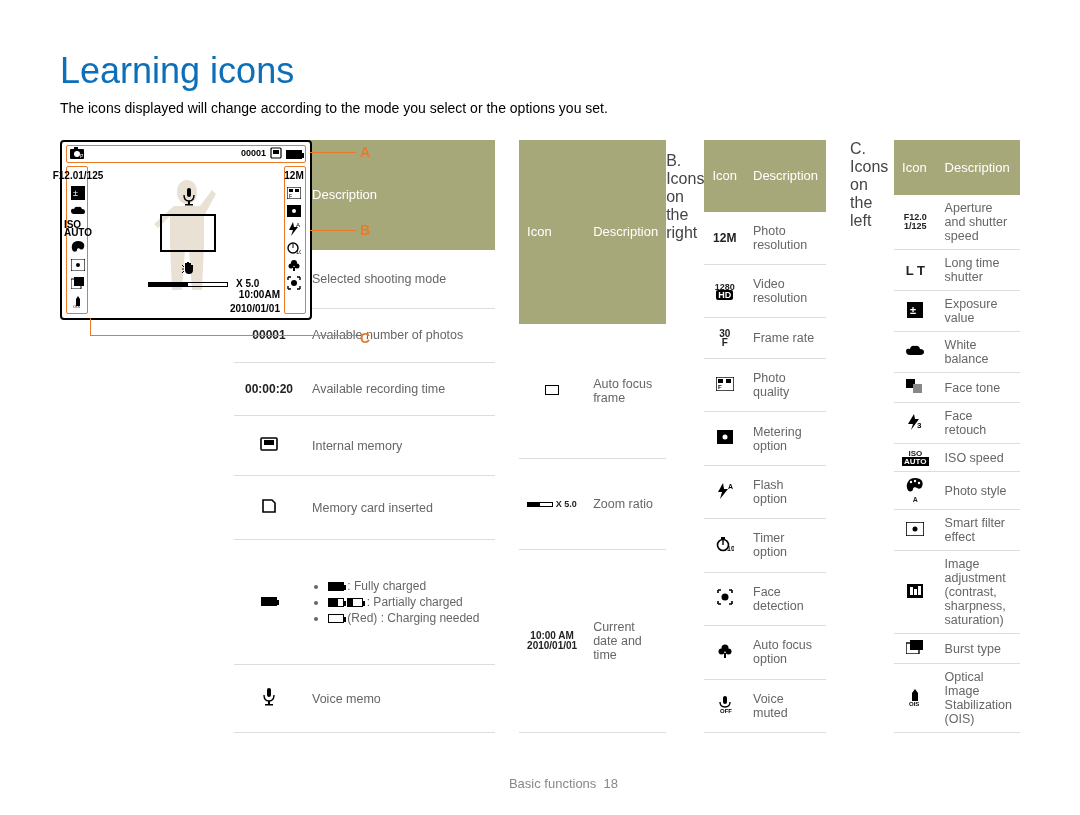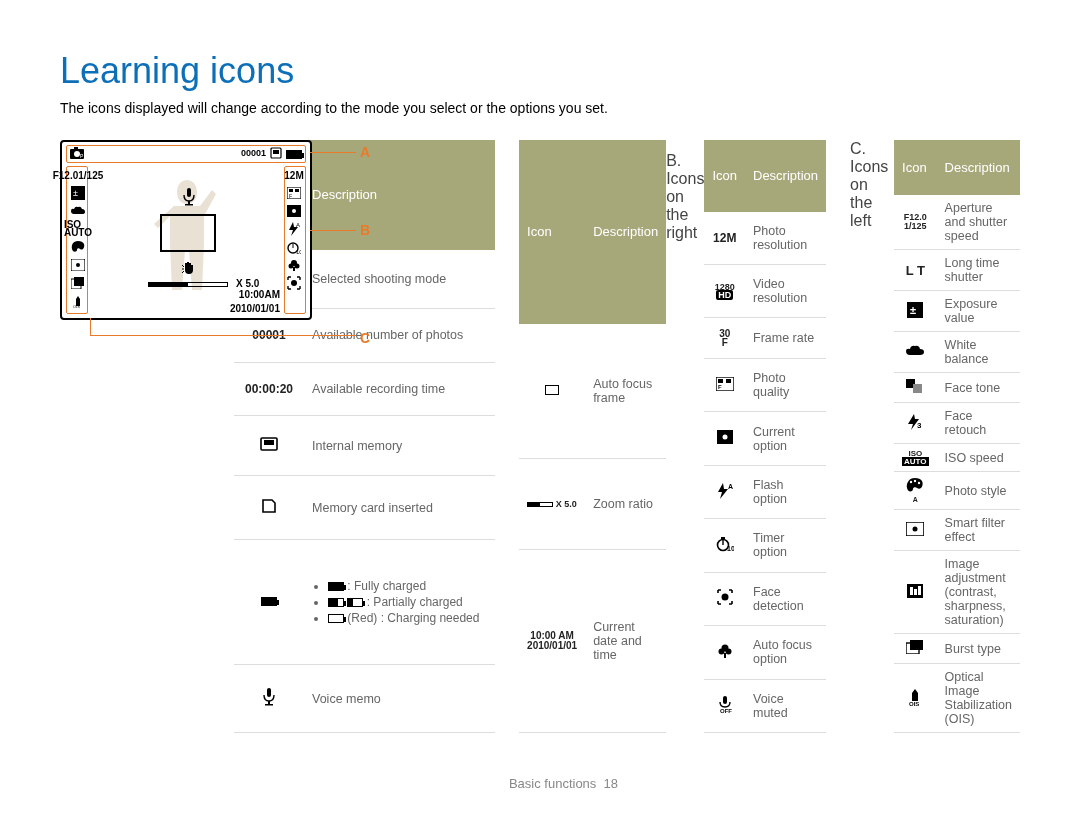--- a/index.html
+++ b/index.html
@@ -355,21 +355,21 @@
                 <rect x="10" y="2" width="5" height="4" fill="#000"></rect>
                 <text x="2" y="12" font-size="6">F</text>
               </svg></td>
             <td>Photo quality</td>
           </tr>
       <tr>
             <td class="icon-cell"><svg width="16" height="14">
                 <rect width="16" height="14" fill="#000"></rect>
                 <circle cx="8" cy="7" r="2.5" fill="#fff"></circle>
               </svg></td>
-            <td>Current option</td>
+            <td>Metering option</td>
           </tr>
       <tr>
             <td class="icon-cell"><svg width="18" height="16" viewBox="0 0 18 16">
                 <path d="M7 0 L2 9 L6 9 L4 16 L12 6 L8 6 Z" fill="#000"></path>
                 <text x="12" y="6" font-size="7" font-weight="bold">A</text>
               </svg></td>
             <td>Flash option</td>
           </tr>
       <tr>
             <td class="icon-cell"><svg width="18" height="16" viewBox="0 0 18 16">

